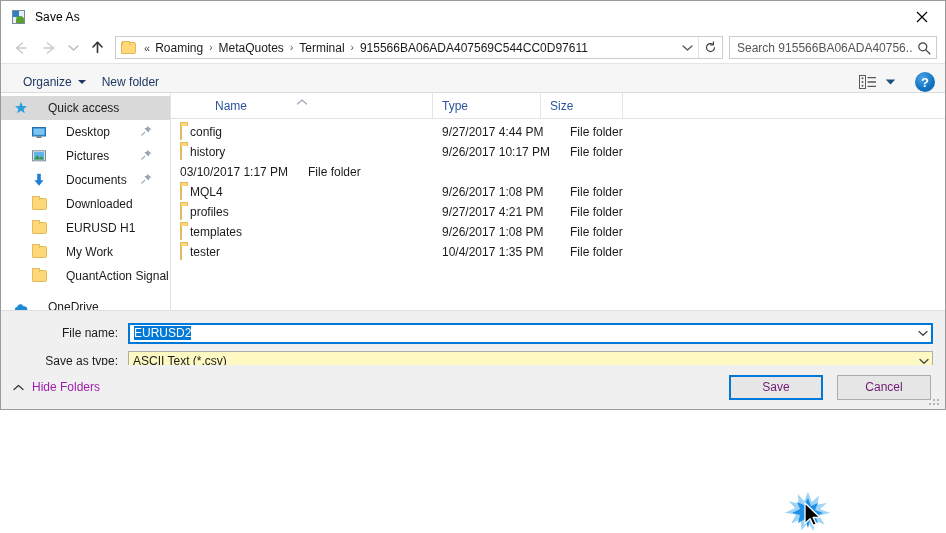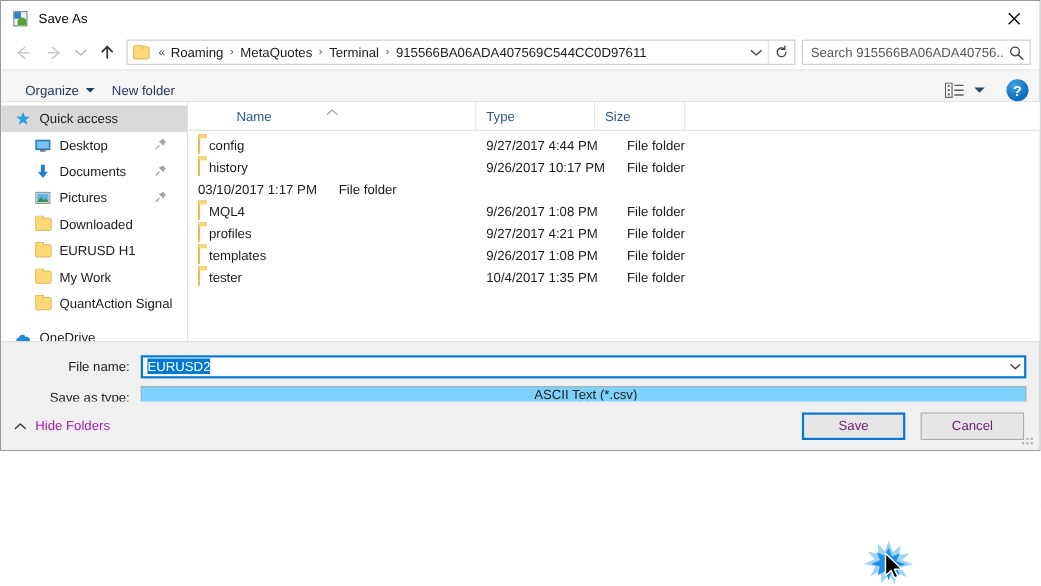--- a/index.html
+++ b/index.html
@@ -174,20 +174,21 @@
     width: 170px; flex: 0 0 170px;
     background: #ffffff;
     border-right: 1px solid #e2e2e2;
     padding-top: 3px;
     overflow: hidden;
   }
   .side-item {
     height: 24px; display: flex; align-items: center;
     font-size: 12px; color: #1b1b1b; cursor: default;
     position: relative;
+    gap: 12px;
   }
   .side-item.selected { background: #d9d9d9; }
   .side-item .ico {
     width: 16px; height: 16px; flex: 0 0 auto;
     display: flex; align-items: center; justify-content: center;
     position: relative;
   }
   .side-item .lbl { white-space: nowrap; overflow: hidden; }
   .side-item .pin {
     position: absolute; right: 18px; top: 50%;
@@ -262,21 +263,21 @@
   }
   .formlabel {
     width: 115px; flex: 0 0 115px; text-align: right;
     font-size: 12px; color: #1b1b1b; padding-right: 10px;
   }
   .combo {
     flex: 1 1 auto; height: 21px; display: flex; align-items: center;
     background: #ffffff; border: 1px solid #7a7a7a; min-width: 0;
   }
   .combo.focused { border: 2px solid #0078d7; }
-  .combo.readonly { background: #7dd3fc; border: 1px solid #aeaeae; flex-direction: column; }
+  .combo.readonly { background: #fef9c3; border: 1px solid #aeaeae; }
   .combo-val {
     flex: 1 1 auto; font-size: 12px; color: #1b1b1b;
     padding-left: 4px; white-space: nowrap; overflow: hidden;
   }
   .combo-val .sel {
     background: #0078d7; color: #ffffff; padding: 1px 0;
   }
   .combo-arrow {
     width: 17px; flex: 0 0 auto;
     display: flex; align-items: center; justify-content: center;
@@ -451,42 +452,42 @@
         <span class="pin">
           <svg width="11" height="11" viewBox="0 0 11 11">
             <path d="M6.6 0.9 L10.1 4.4 L8.6 5 L7.6 7.6 L3.4 3.4 L6 2.4 Z" fill="#9aa4ad"></path>
             <path d="M3.6 7.4 L0.9 10.1" stroke="#9aa4ad" stroke-width="1.2" stroke-linecap="round"></path>
           </svg>
         </span>
       </div>
 
       <div class="side-item lvl1">
         <span class="ico">
-          <svg width="14" height="14" viewBox="0 0 14 14">
-            <path d="M5.2 0.8 L8.8 0.8 L8.8 7.2 L11.6 7.2 L7 12.8 L2.4 7.2 L5.2 7.2 Z" fill="#1e7fd4"></path>
-          </svg>
-        </span>
-        <span class="lbl">Documents</span>
+          <svg width="14" height="12" viewBox="0 0 14 12">
+            <rect x="0.5" y="0.8" width="13" height="10" fill="#e9edf0" stroke="#7d8a95" stroke-width="1"></rect>
+            <rect x="1.8" y="2" width="10.4" height="7.6" fill="#5fb5e8"></rect>
+            <path d="M1.8 9.6 L5.2 5.2 L7.6 8 L9.4 6.2 L12.2 9.6 Z" fill="#3f8f4a"></path>
+          </svg>
+        </span>
+        <span class="lbl">Pictures</span>
         <span class="pin">
           <svg width="11" height="11" viewBox="0 0 11 11">
             <path d="M6.6 0.9 L10.1 4.4 L8.6 5 L7.6 7.6 L3.4 3.4 L6 2.4 Z" fill="#9aa4ad"></path>
             <path d="M3.6 7.4 L0.9 10.1" stroke="#9aa4ad" stroke-width="1.2" stroke-linecap="round"></path>
           </svg>
         </span>
       </div>
 
       <div class="side-item lvl1">
         <span class="ico">
-          <svg width="14" height="12" viewBox="0 0 14 12">
-            <rect x="0.5" y="0.8" width="13" height="10" fill="#e9edf0" stroke="#7d8a95" stroke-width="1"></rect>
-            <rect x="1.8" y="2" width="10.4" height="7.6" fill="#5fb5e8"></rect>
-            <path d="M1.8 9.6 L5.2 5.2 L7.6 8 L9.4 6.2 L12.2 9.6 Z" fill="#3f8f4a"></path>
-          </svg>
-        </span>
-        <span class="lbl">Pictures</span>
+          <svg width="14" height="14" viewBox="0 0 14 14">
+            <path d="M5.2 0.8 L8.8 0.8 L8.8 7.2 L11.6 7.2 L7 12.8 L2.4 7.2 L5.2 7.2 Z" fill="#1e7fd4"></path>
+          </svg>
+        </span>
+        <span class="lbl">Documents</span>
         <span class="pin">
           <svg width="11" height="11" viewBox="0 0 11 11">
             <path d="M6.6 0.9 L10.1 4.4 L8.6 5 L7.6 7.6 L3.4 3.4 L6 2.4 Z" fill="#9aa4ad"></path>
             <path d="M3.6 7.4 L0.9 10.1" stroke="#9aa4ad" stroke-width="1.2" stroke-linecap="round"></path>
           </svg>
         </span>
       </div>
 
       <div class="side-item lvl1">
         <span class="ico">

